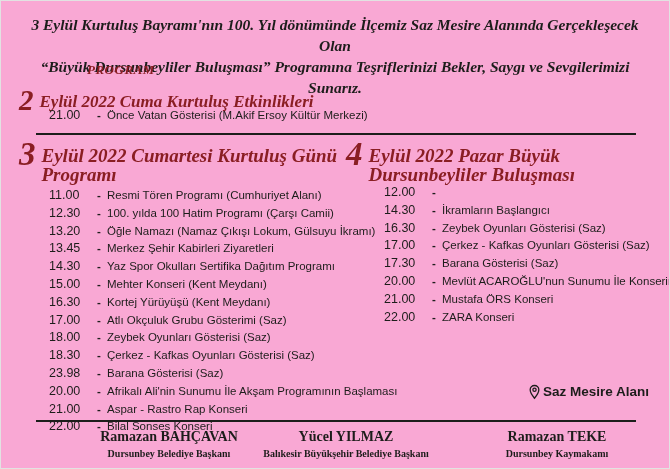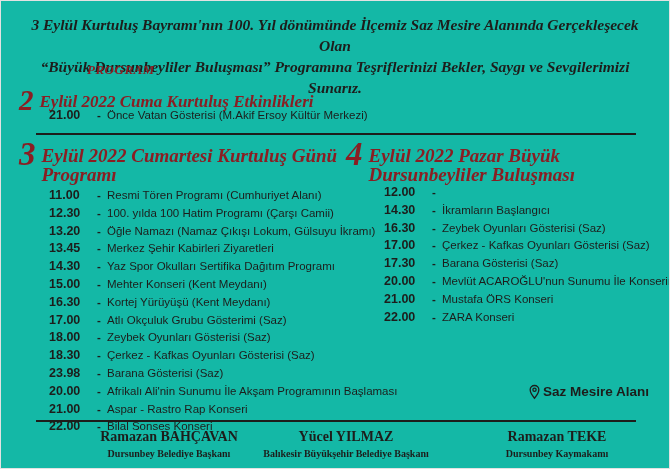--- a/index.html
+++ b/index.html
@@ -1,17 +1,17 @@
 <!DOCTYPE html>
 <html><head>
 <meta charset="utf-8">
 <style>
   html,body { margin:0; padding:0; background:#f4f4f4; }
   .page {
-    position:relative; width:670px; height:469px; background:#14b8a6;
+    position:relative; width:670px; height:469px; background:#f9a8d4;
     font-family:"Liberation Sans", sans-serif; color:#1d1d1b;
     border:1px solid #e2e2e2; box-sizing:border-box; overflow:hidden;
   }
   .intro {
     position:absolute; top:13px; left:28px; right:28px; text-align:center;
     font-family:"Liberation Serif", serif; font-weight:bold; font-style:italic;
     font-size:15.5px; line-height:21px; color:#1d1d1b;
   }
   .program-title {
     position:absolute; top:61px; left:86px;
@@ -20,21 +20,21 @@
   }
   .sec-header { display:flex; align-items:flex-start; color:#8a1e23;
     font-family:"Liberation Serif", serif; font-weight:bold; font-style:italic; }
   .day-num { font-size:33px; line-height:30px; margin-right:6px; flex:none; }
   .sec-title { font-size:19px; line-height:19px; padding-top:7px; }
   .sec2 { position:absolute; top:86px; left:18px; }
   .sec2 .day-num { font-size:29px; line-height:26px; }
   .sec2 .sec-title { font-size:17px; padding-top:5px; }
   .sec2-items { position:absolute; top:107px; left:48px; }
   .item { display:flex; align-items:baseline; height:17.8px; font-size:11.5px; white-space:nowrap; }
-  .time { font-weight:bold; font-size:12.5px; width:42px; flex:none; }
+  .time { font-weight:normal; font-size:12.5px; width:42px; flex:none; }
   .dash { font-weight:bold; width:16px; flex:none; text-align:center; }
   .rule { position:absolute; left:35px; width:600px; height:2px; background:#1d1d1b; }
   .rule-top { top:132px; }
   .rule-bottom { top:419px; }
   .col-left  { position:absolute; top:138px; left:18px;  width:325px; }
   .col-right { position:absolute; top:138px; left:345px; width:320px; }
   .col-right .sec-title { max-width:268px; }
   .col-left  .items { margin-top:4px; padding-left:30px; }
   .col-right .items { margin-top:1px; padding-left:38px; }
   .location {

